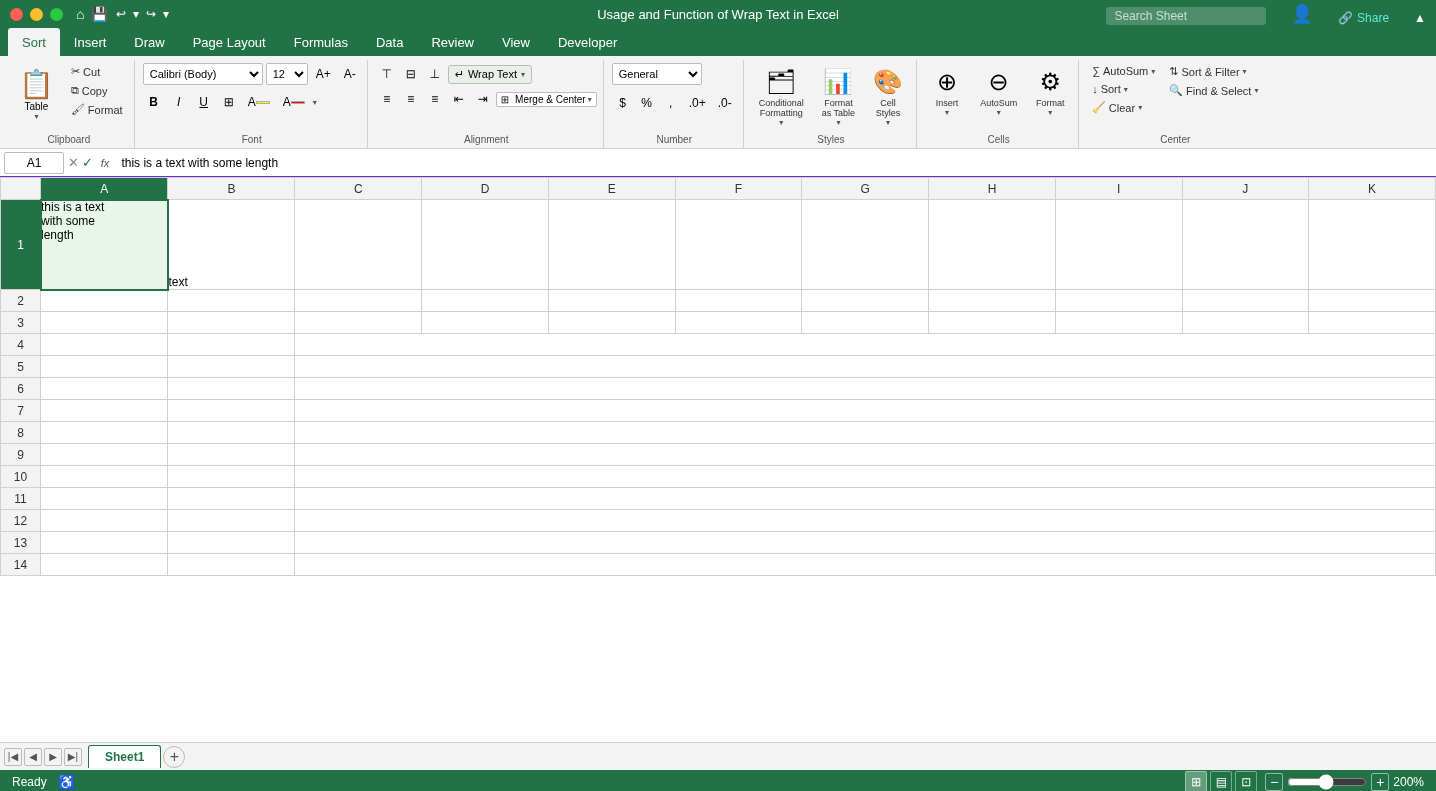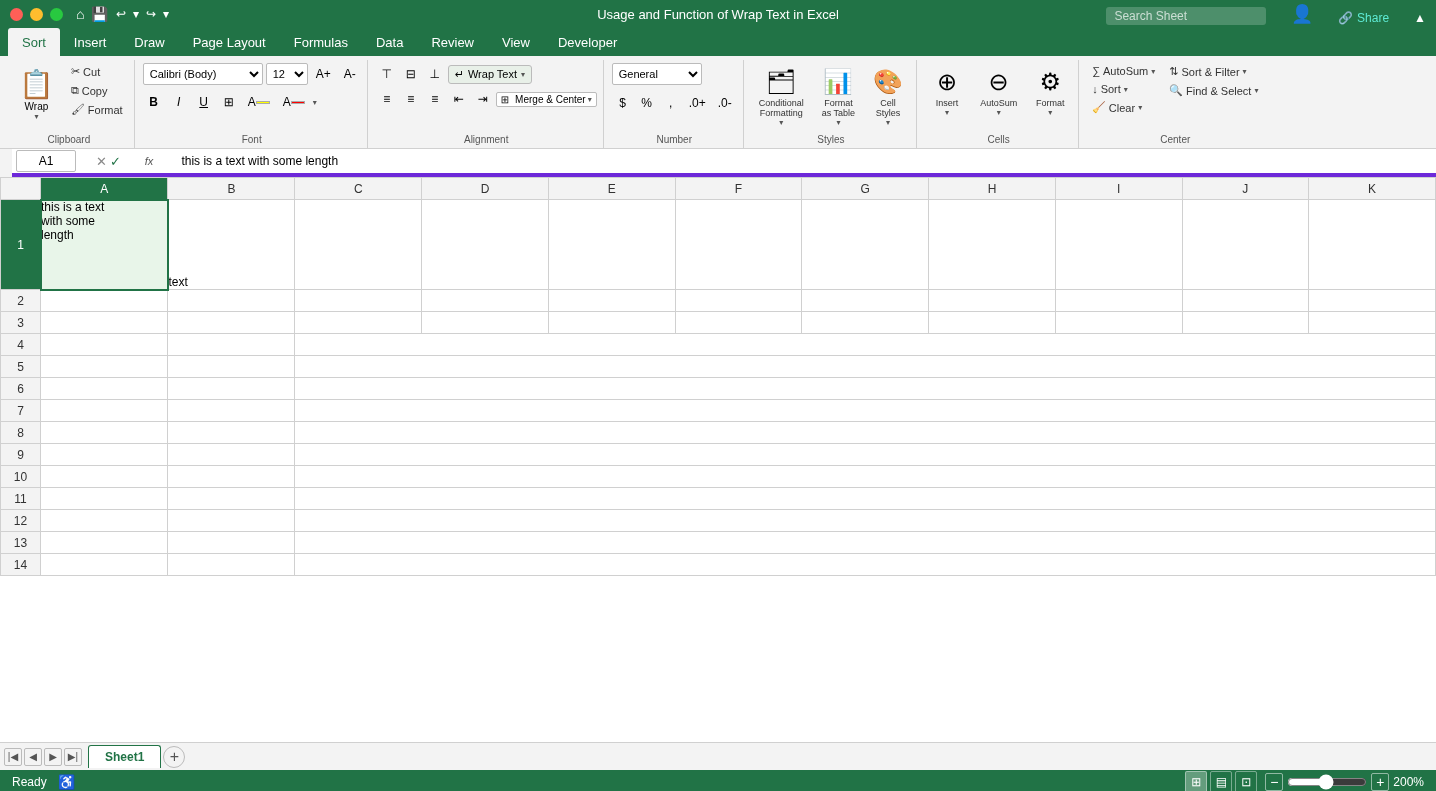--- a/index.html
+++ b/index.html
@@ -209,24 +209,23 @@
     }
     .large-icon-btn .big-icon { font-size: 24px; }
     .large-icon-btn .btn-label { font-size: 9px; color: #333; text-align: center; margin-top: 2px; }
 
     
     .formula-bar {
       display: flex;
       align-items: center;
       height: 28px;
       background: white;
-      border-bottom: 4px solid #6d28d9;
+      border-bottom: 1px solid #6d28d9;
       padding: 0 4px;
-      gap: 20px;
-      margin-left: 12px;
+      gap: 4px;
     }
     .cell-ref {
       width: 60px;
       height: 22px;
       border: 1px solid #bbb;
       border-radius: 2px;
       font-size: 12px;
       text-align: center;
       padding: 0 4px;
     }
@@ -473,21 +472,21 @@
   <div class="ribbon-tab">View</div>
   <div class="ribbon-tab">Developer</div>
 </div>
 
 <div class="ribbon">
 
   <div class="ribbon-group">
     <div class="ribbon-group-content">
       <div class="paste-btn">
         <span class="paste-icon">📋</span>
-        <span style="font-size:10px;">Wrap</span>
+        <span style="font-size:10px;">Table</span>
         <span class="dd-arrow">▾</span>
       </div>
       <div class="rbn-small-col">
         <div class="rbn-small">
           <span>✂</span>
           <span>Cut</span>
         </div>
         <div class="rbn-small">
           <span>⧉</span>
           <span>Copy</span>

